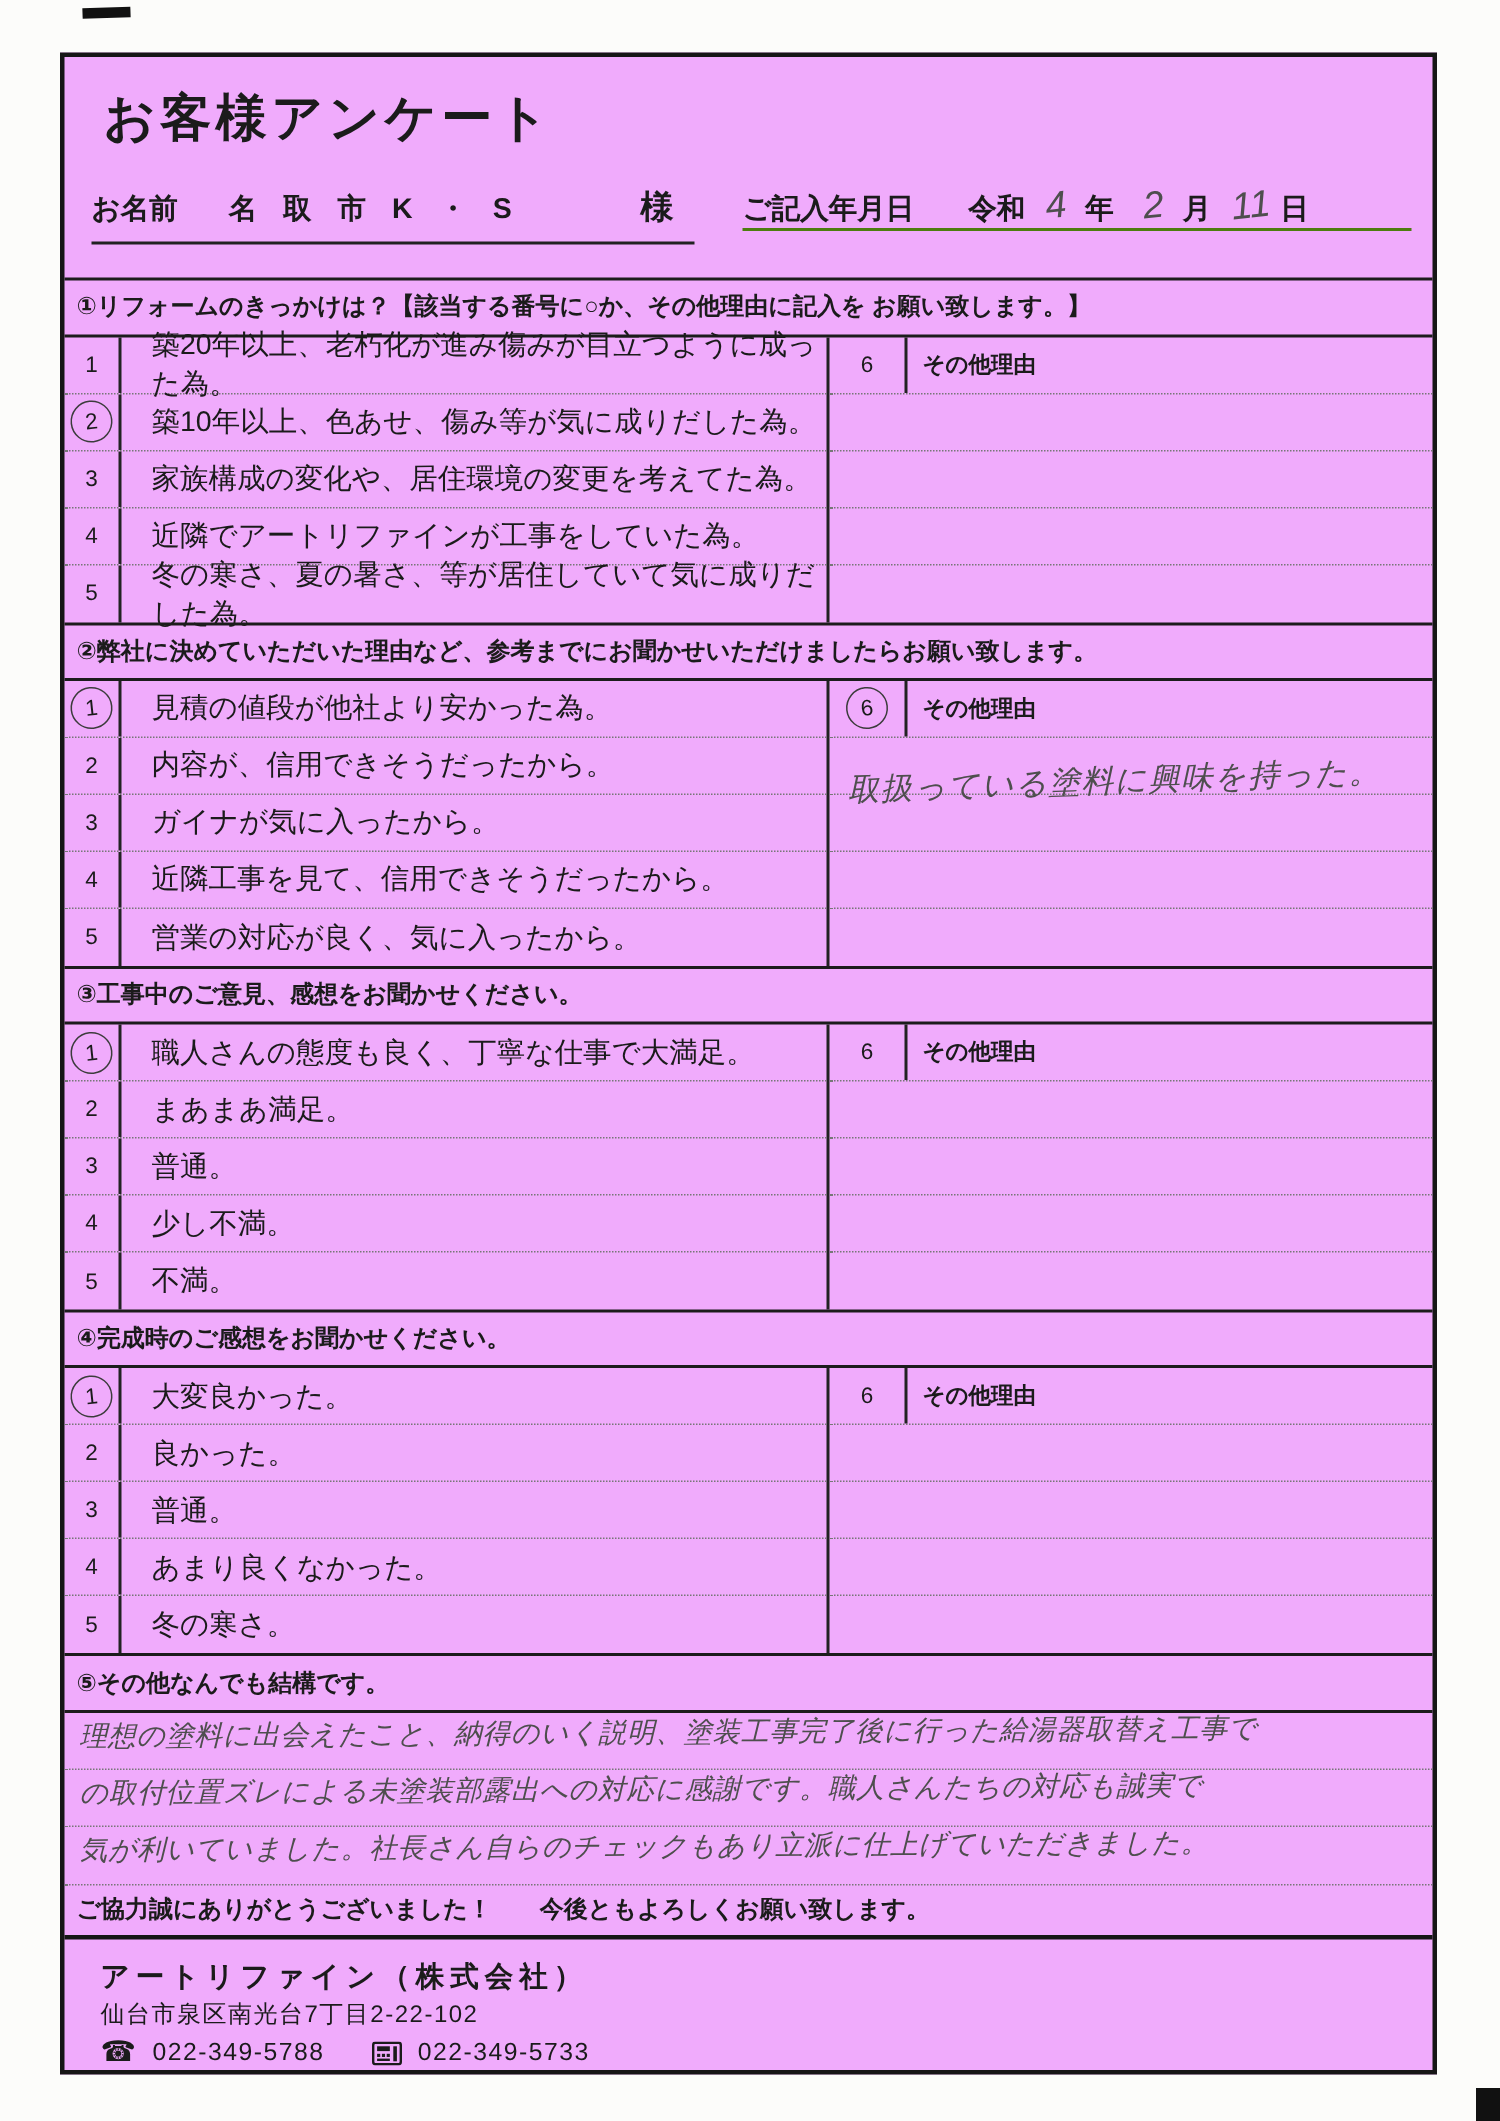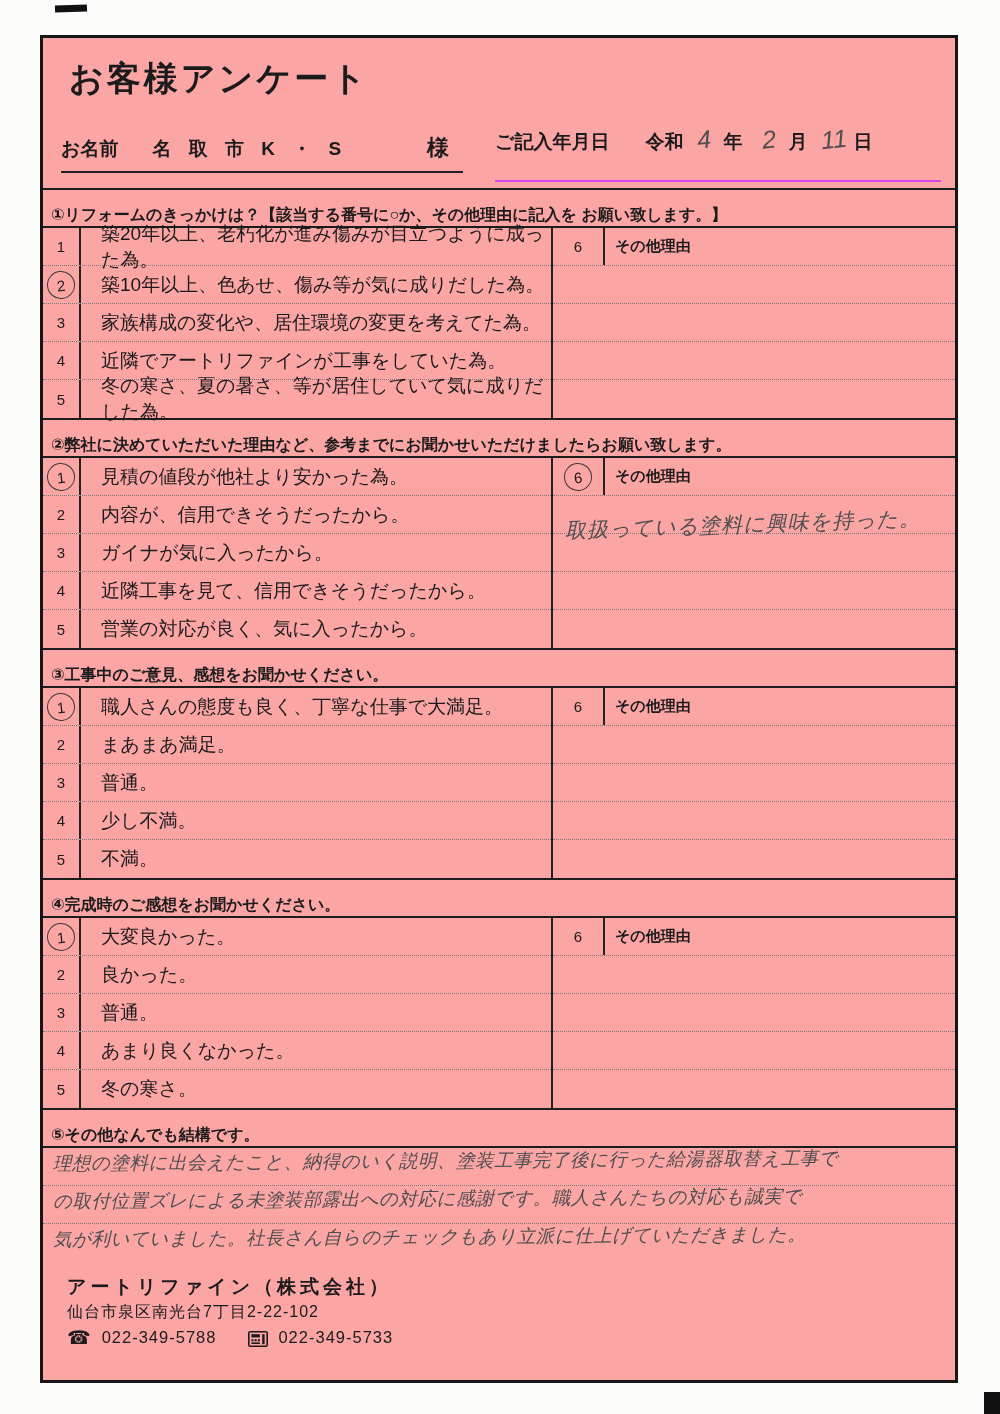--- a/index.html
+++ b/index.html
@@ -1,43 +1,43 @@
 <!DOCTYPE html>
 <html><head>
 <meta charset="utf-8">
 <style>
   html,body{margin:0;padding:0;background:#ffffff;}
   .page{position:relative;width:1000px;height:1414px;background:#fcfcfa;
         font-family:"Liberation Sans","DejaVu Sans",sans-serif;color:#1b1b1b;overflow:hidden;}
   .outer{position:absolute;left:40px;top:35px;width:918px;height:1348px;
-         border:3px solid #161616;box-sizing:border-box;display:flex;flex-direction:column;background:#fca5a5;}
+         border:3px solid #161616;box-sizing:border-box;display:flex;flex-direction:column;background:#f0abfc;}
   
   .title-block{height:86px;padding:18px 0 0 26px;box-sizing:border-box;}
   .title{font-family:"Liberation Serif","DejaVu Serif",serif;font-weight:bold;
          font-size:34px;letter-spacing:3px;}
   
-  .name-row{height:58px;display:flex;align-items:center;padding:0 14px 0 18px;box-sizing:border-box;font-size:19px;font-weight:bold;}
+  .name-row{height:58px;display:flex;align-items:flex-start;padding:0 14px 0 18px;box-sizing:border-box;font-size:19px;font-weight:bold;}
   .name-group{flex:0 0 402px;display:flex;align-items:baseline;border-bottom:2px solid #222;
               padding-bottom:8px;}
-  .date-group{flex:1;margin-left:32px;display:flex;align-items:baseline;border-bottom:2px solid #d946ef;
-              padding-bottom:25px;}
+  .date-group{flex:1;margin-left:32px;display:flex;align-items:baseline;border-bottom:2px solid #4d7c0f;
+              padding-bottom:0;}
   .name-label{margin-right:34px;}
   .name-value{letter-spacing:6px;}
   .honorific{margin-left:auto;margin-right:14px;font-size:22px;}
   .date-label{margin-right:36px;}
   .era{margin-right:8px;}
   .unit{margin:0 14px 0 6px;}
   .unit:last-child{margin-right:0;}
   .spacer{height:6px;}
   
   .hw{font-style:italic;color:#4e4e4e;font-weight:normal;}
   .hw-num{font-size:25px;display:inline-block;transform:rotate(-6deg);min-width:26px;text-align:center;}
   
   .sec-head{height:40px;border-top:2px solid #1c1c1c;border-bottom:2px solid #1c1c1c;
-            box-sizing:border-box;display:flex;align-items:flex-end;padding-left:8px;
+            box-sizing:border-box;display:flex;align-items:center;padding-left:8px;
             font-size:16px;font-weight:bold;gap:0;}
   .sec-note{font-weight:bold;}
   
   .tbl{display:flex;}
   .tbl .left{width:510px;border-right:2px solid #222;box-sizing:border-box;}
   .tbl .right{flex:1;position:relative;}
   .row{height:38px;display:flex;align-items:center;box-sizing:border-box;border-bottom:1px dotted #777;}
   .row.last{border-bottom:none;}
   .numcell{width:38px;align-self:stretch;border-right:2px solid #222;display:flex;
            align-items:center;justify-content:center;font-size:15px;box-sizing:border-box;}
@@ -311,20 +311,23 @@
           <span class="free-line hw">理想の塗料に出会えたこと、納得のいく説明、塗装工事完了後に行った給湯器取替え工事で</span>
         </div>
       <div class="free-row">
           <span class="free-line hw">の取付位置ズレによる未塗装部露出への対応に感謝です。職人さんたちの対応も誠実で</span>
         </div>
       <div class="free-row last">
           <span class="free-line hw">気が利いていました。社長さん自らのチェックもあり立派に仕上げていただきました。</span>
         </div>
     </div>
 
+    <div class="thanks-row">
+      <span>ご協力誠にありがとうございました！　　今後ともよろしくお願い致します。</span>
+    </div>
 
     <div class="footer">
       <div class="company">アートリファイン（株式会社）</div>
       <div class="address">仙台市泉区南光台7丁目2-22-102</div>
       <div class="phones">
         <span class="phone-icon">☎</span>
         <span>022-349-5788</span>
         <svg class="fax-icon" viewBox="0 0 20 16" xmlns="http://www.w3.org/2000/svg">
           <rect x="0.8" y="0.8" width="18.4" height="14.4" fill="none" stroke="#1b1b1b" stroke-width="1.6" rx="1.5"></rect>
           <rect x="3.4" y="3.2" width="8.5" height="3.2" fill="#1b1b1b"></rect>

